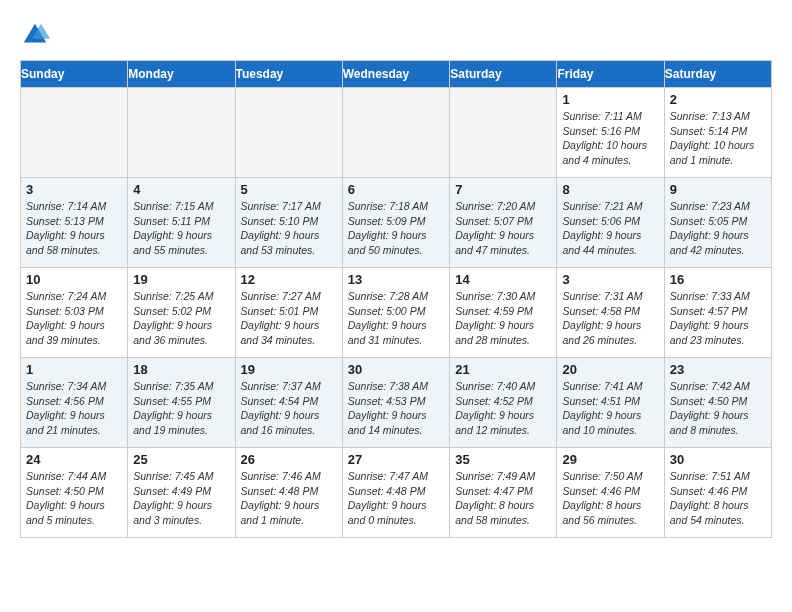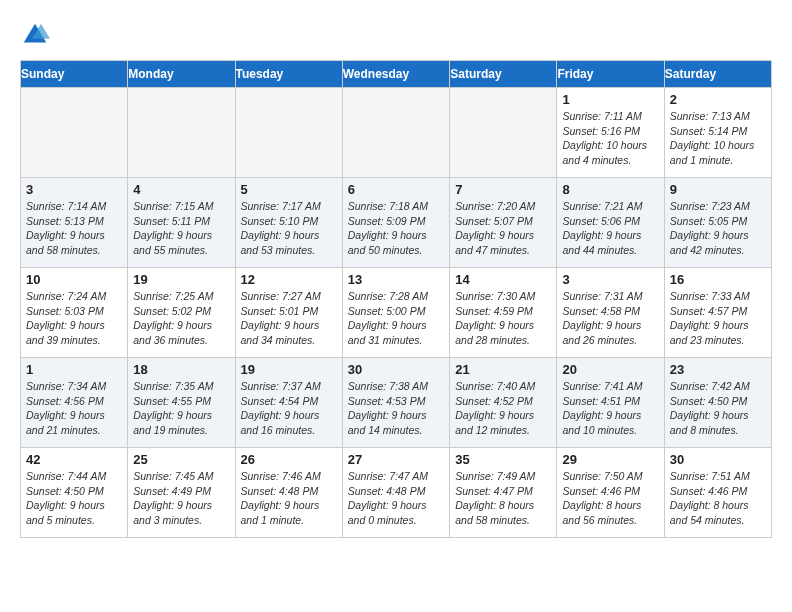--- a/index.html
+++ b/index.html
@@ -232,21 +232,21 @@
           <span class="day-number">20</span>
           <div class="day-info">Sunrise: 7:41 AM<br>Sunset: 4:51 PM<br>Daylight: 9 hours<br>and 10 minutes.</div>
         </td>
         <td>
           <span class="day-number">23</span>
           <div class="day-info">Sunrise: 7:42 AM<br>Sunset: 4:50 PM<br>Daylight: 9 hours<br>and 8 minutes.</div>
         </td>
       </tr>
       <tr class="row-odd">
         <td>
-          <span class="day-number">42</span>
+          <span class="day-number">24</span>
           <div class="day-info">Sunrise: 7:44 AM<br>Sunset: 4:50 PM<br>Daylight: 9 hours<br>and 5 minutes.</div>
         </td>
         <td>
           <span class="day-number">25</span>
           <div class="day-info">Sunrise: 7:45 AM<br>Sunset: 4:49 PM<br>Daylight: 9 hours<br>and 3 minutes.</div>
         </td>
         <td>
           <span class="day-number">26</span>
           <div class="day-info">Sunrise: 7:46 AM<br>Sunset: 4:48 PM<br>Daylight: 9 hours<br>and 1 minute.</div>
         </td>

